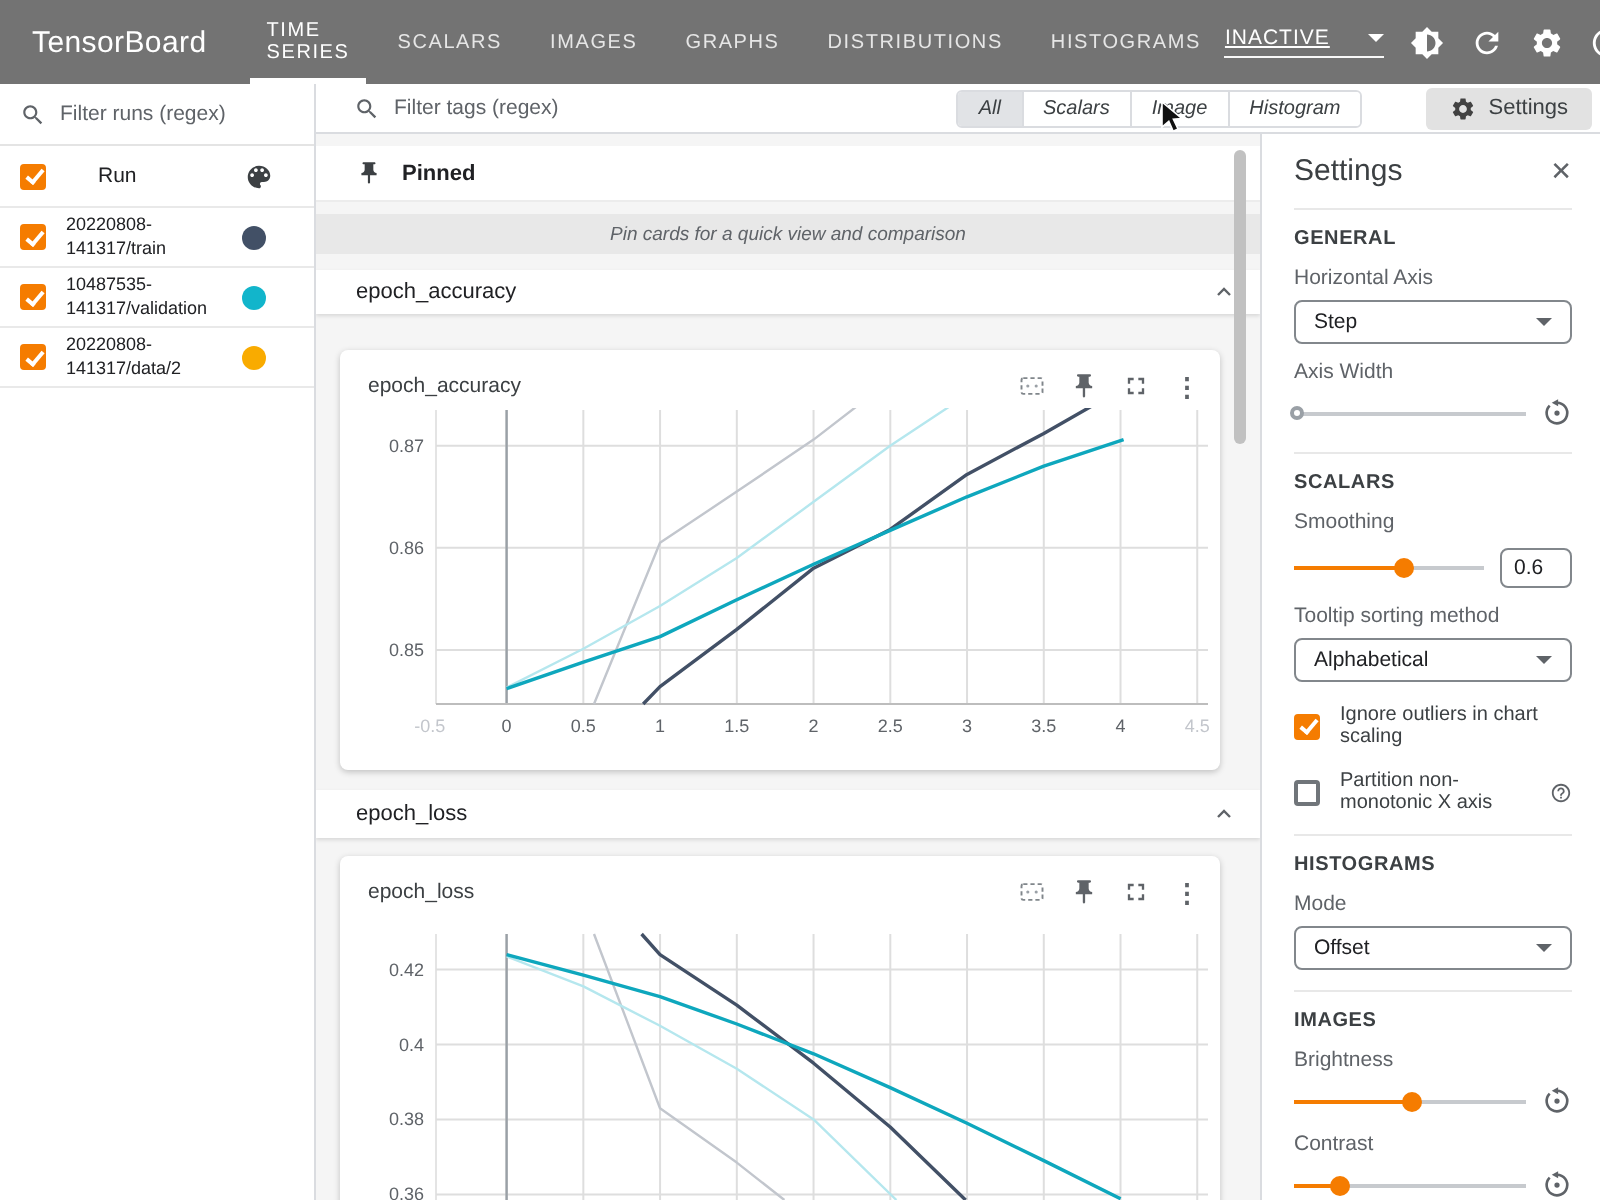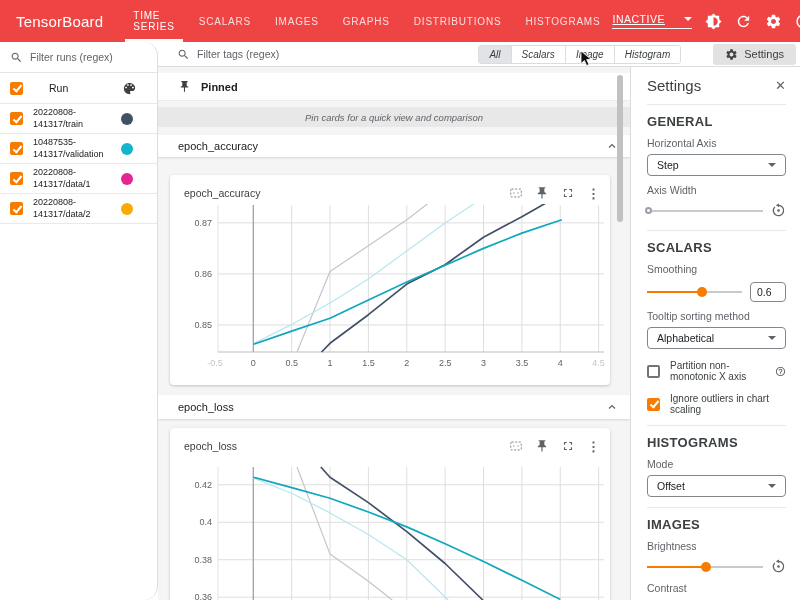--- a/index.html
+++ b/index.html
@@ -1,40 +1,40 @@
 <!DOCTYPE html>
 <html><head>
 <meta charset="utf-8">
 <style>
   * { margin:0; padding:0; box-sizing:border-box; }
   html,body { width:800px; height:600px; overflow:hidden; background:#fff;
               font-family:"Liberation Sans", sans-serif; }
   #app { position:relative; width:800px; height:600px; overflow:hidden; }
 
   
-  .header { position:absolute; left:0; top:0; width:800px; height:42px; background:#ef4444;
+  .header { position:absolute; left:0; top:0; width:800px; height:42px; background:#737373;
             display:flex; align-items:stretch; color:#fff; }
   .logo { align-self:center; font-size:15px; font-weight:500; margin:0 18px 0 16px; letter-spacing:.2px; }
   .tabs { display:flex; align-items:stretch; }
   .tab { position:relative; display:flex; align-items:center; padding:0 12px; font-size:10px;
          font-weight:500; letter-spacing:.8px; color:rgba(255,255,255,.82); cursor:pointer; }
   .tab.active { color:#fff; }
   .tab.active::after { content:""; position:absolute; left:4px; right:4px; bottom:0; height:3px; background:#fff; }
   .hdr-right { margin-left:auto; display:flex; align-items:center; gap:13px; padding-right:14px; }
   .status-dd { display:flex; align-items:center; justify-content:space-between; width:80px;
                border-bottom:1px solid rgba(255,255,255,.95); padding-bottom:3px;
                font-size:10.5px; font-weight:500; letter-spacing:.5px; cursor:pointer;text-decoration:underline; }
   .status-caret { width:0; height:0; border-left:4px solid transparent; border-right:4px solid transparent;
                   border-top:4px solid #fff; }
   .hicon { width:17px; height:17px; display:inline-flex; cursor:pointer; }
   .hicon svg { width:17px; height:17px; fill:#fff; }
 
   
   .sidebar { position:absolute; left:0; top:42px; width:158px; height:558px; background:#fff;
-             border-right:1px solid #dadce0;border-radius:14px; }
+             border-right:1px solid #dadce0; }
   .side-search { height:31px; border-bottom:1px solid #e4e4e4; display:flex; align-items:center;
                  padding:0 10px; gap:7px; }
   .sicon svg { width:13px; height:13px; fill:#5f6368; display:block; }
   .filter-input { border:none; outline:none; flex:1; min-width:0; font-size:10.5px;
                   font-family:"Liberation Sans",sans-serif; color:#202124; background:transparent; }
   .filter-input::placeholder { color:#5f6368; }
   .run-header { height:31px; border-bottom:1px solid #e9e9e9; display:flex; align-items:center; padding:0 10px;gap:16px; }
   .run-header .hdr-label { flex:1; margin-left:10px; font-size:10.5px; color:#202124; }
   .palette svg { width:15px; height:15px; fill:#3c4043; display:block; margin-right:10px; cursor:pointer; }
   .run-row { min-height:30px; border-bottom:1px solid #e9e9e9; display:flex; align-items:center; padding:3px 10px; }
@@ -89,21 +89,21 @@
   .kebab { font-size:13px; color:#5f6368; font-weight:700; line-height:1; }
   svg.chart { display:block; }
 
   
   .settings { position:absolute; left:630px; top:67px; width:170px; height:533px; background:#fff;
               border-left:1px solid #dadce0; padding:0 14px 0 16px; overflow:hidden; }
   .set-head { height:37px; display:flex; align-items:center; }
   .set-title { font-size:15px; color:#3c4043; }
   .set-close { margin-left:auto; font-size:13px; color:#5f6368; cursor:pointer; }
   .sec { border-top:1px solid #e8e8e8; padding:9px 0 10px; }
-  .sec-title { font-size:13px; font-weight:700; color:#3c4043; letter-spacing:.3px; margin-bottom:2px; }
+  .sec-title { font-size:10px; font-weight:700; color:#3c4043; letter-spacing:.3px; margin-bottom:2px; }
   .ctl-label { font-size:10.5px; color:#5f6368; margin:8px 0 5px; }
   .select { height:22px; border:1px solid #82878c; border-radius:4px; display:flex; align-items:center;
             justify-content:space-between; padding:0 9px; font-size:10.5px; color:#202124; cursor:pointer; }
   .sel-caret { width:0; height:0; border-left:4px solid transparent; border-right:4px solid transparent;
                border-top:4px solid #5f6368; }
   .slider-row { display:flex; align-items:center; margin:7px 0 2px; gap:8px; }
   .slider { position:relative; flex:1; height:14px; cursor:pointer; }
   .slider .track { position:absolute; left:0; right:0; top:6px; height:2px; background:#c7cace; }
   .slider .fill { position:absolute; left:0; top:6px; height:2px; background:#f57c00; width:var(--p,0%); }
   .slider .thumb { position:absolute; top:2px; left:calc(var(--p,0%) - 5px); width:10px; height:10px;
@@ -183,25 +183,20 @@
     </div>
     <div class="run-row">
       <span class="cb on"></span>
       <span class="run-name">20220808-141317/train</span>
       <span class="dot" style="background: rgb(66, 80, 102);"></span>
     </div>
     <div class="run-row">
       <span class="cb on"></span>
       <span class="run-name">10487535-141317/validation</span>
       <span class="dot" style="background: rgb(18, 181, 203);"></span>
-    </div>
-    <div class="run-row">
-      <span class="cb on"></span>
-      <span class="run-name">20220808-141317/data/1</span>
-      <span class="dot" style="background: rgb(229, 37, 146);"></span>
     </div>
     <div class="run-row">
       <span class="cb on"></span>
       <span class="run-name">20220808-141317/data/2</span>
       <span class="dot" style="background: rgb(249, 171, 0);"></span>
     </div>
   </div>
 
   <div class="toolbar">
     <span class="sicon">
@@ -429,31 +424,31 @@
           <div class="thumb"></div>
         </div>
         <input class="num" value="0.6" style="">
       </div>
       <div class="ctl-label">Tooltip sorting method</div>
       <div class="select">
         <span>Alphabetical</span>
         <span class="sel-caret"></span>
       </div>
       <div class="cb-row">
+        <span class="cb on"></span>
+        <span class="cb-label">Ignore outliers in chart scaling</span>
+      </div>
+      <div class="cb-row">
         <span class="cb"></span>
         <span class="cb-label">Partition non-monotonic X axis</span>
         <span class="help-q">
           <svg viewBox="0 0 24 24">
               <path d="M11 18h2v-2h-2v2zm1-16C6.48 2 2 6.48 2 12s4.48 10 10 10 10-4.48 10-10S17.52 2 12 2zm0 18c-4.41 0-8-3.59-8-8s3.59-8 8-8 8 3.59 8 8-3.59 8-8 8zm0-14c-2.21 0-4 1.79-4 4h2c0-1.1.9-2 2-2s2 .9 2 2c0 2-3 1.75-3 5h2c0-2.25 3-2.5 3-5 0-2.21-1.79-4-4-4z"></path>
             </svg>
         </span>
-      </div>
-      <div class="cb-row">
-        <span class="cb on"></span>
-        <span class="cb-label">Ignore outliers in chart scaling</span>
       </div>
     </div>
 
     <div class="sec">
       <div class="sec-title">HISTOGRAMS</div>
       <div class="ctl-label">Mode</div>
       <div class="select">
         <span>Offset</span>
         <span class="sel-caret"></span>
       </div>

